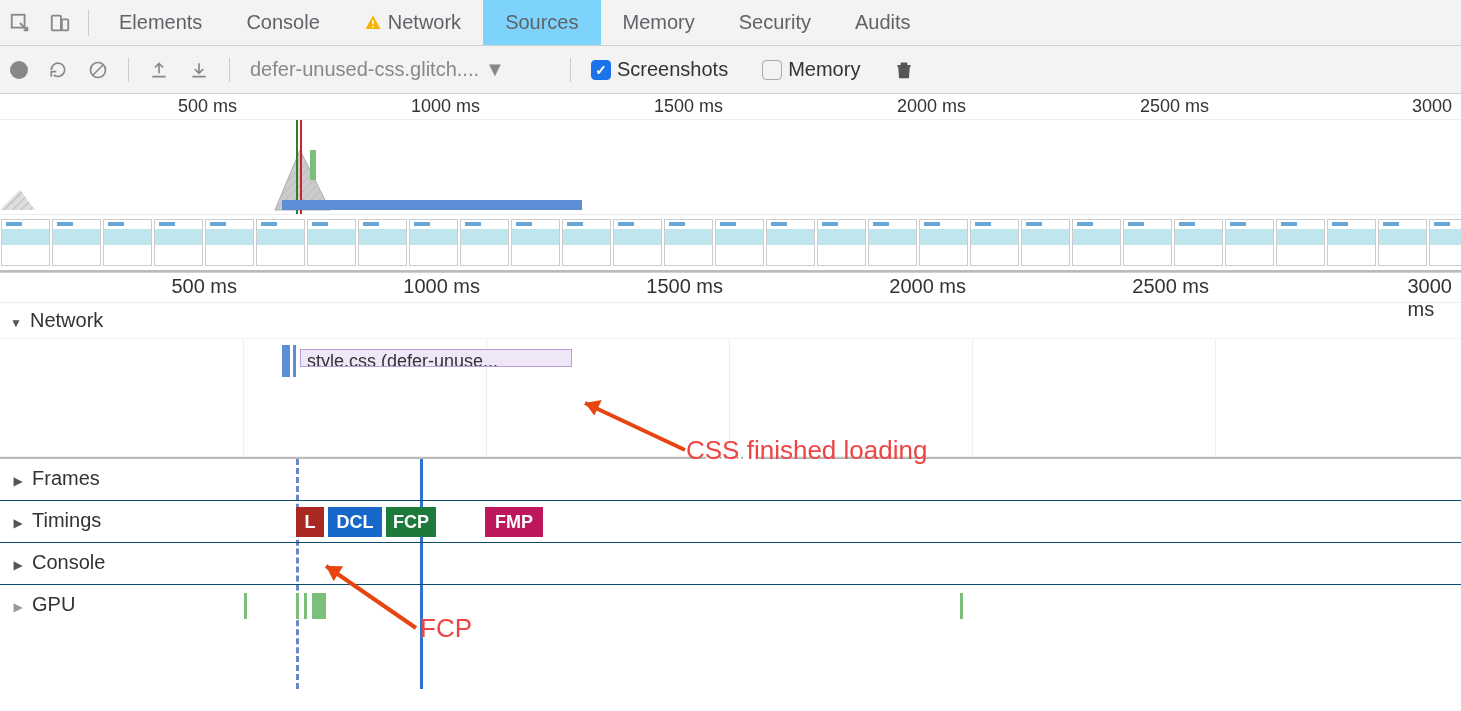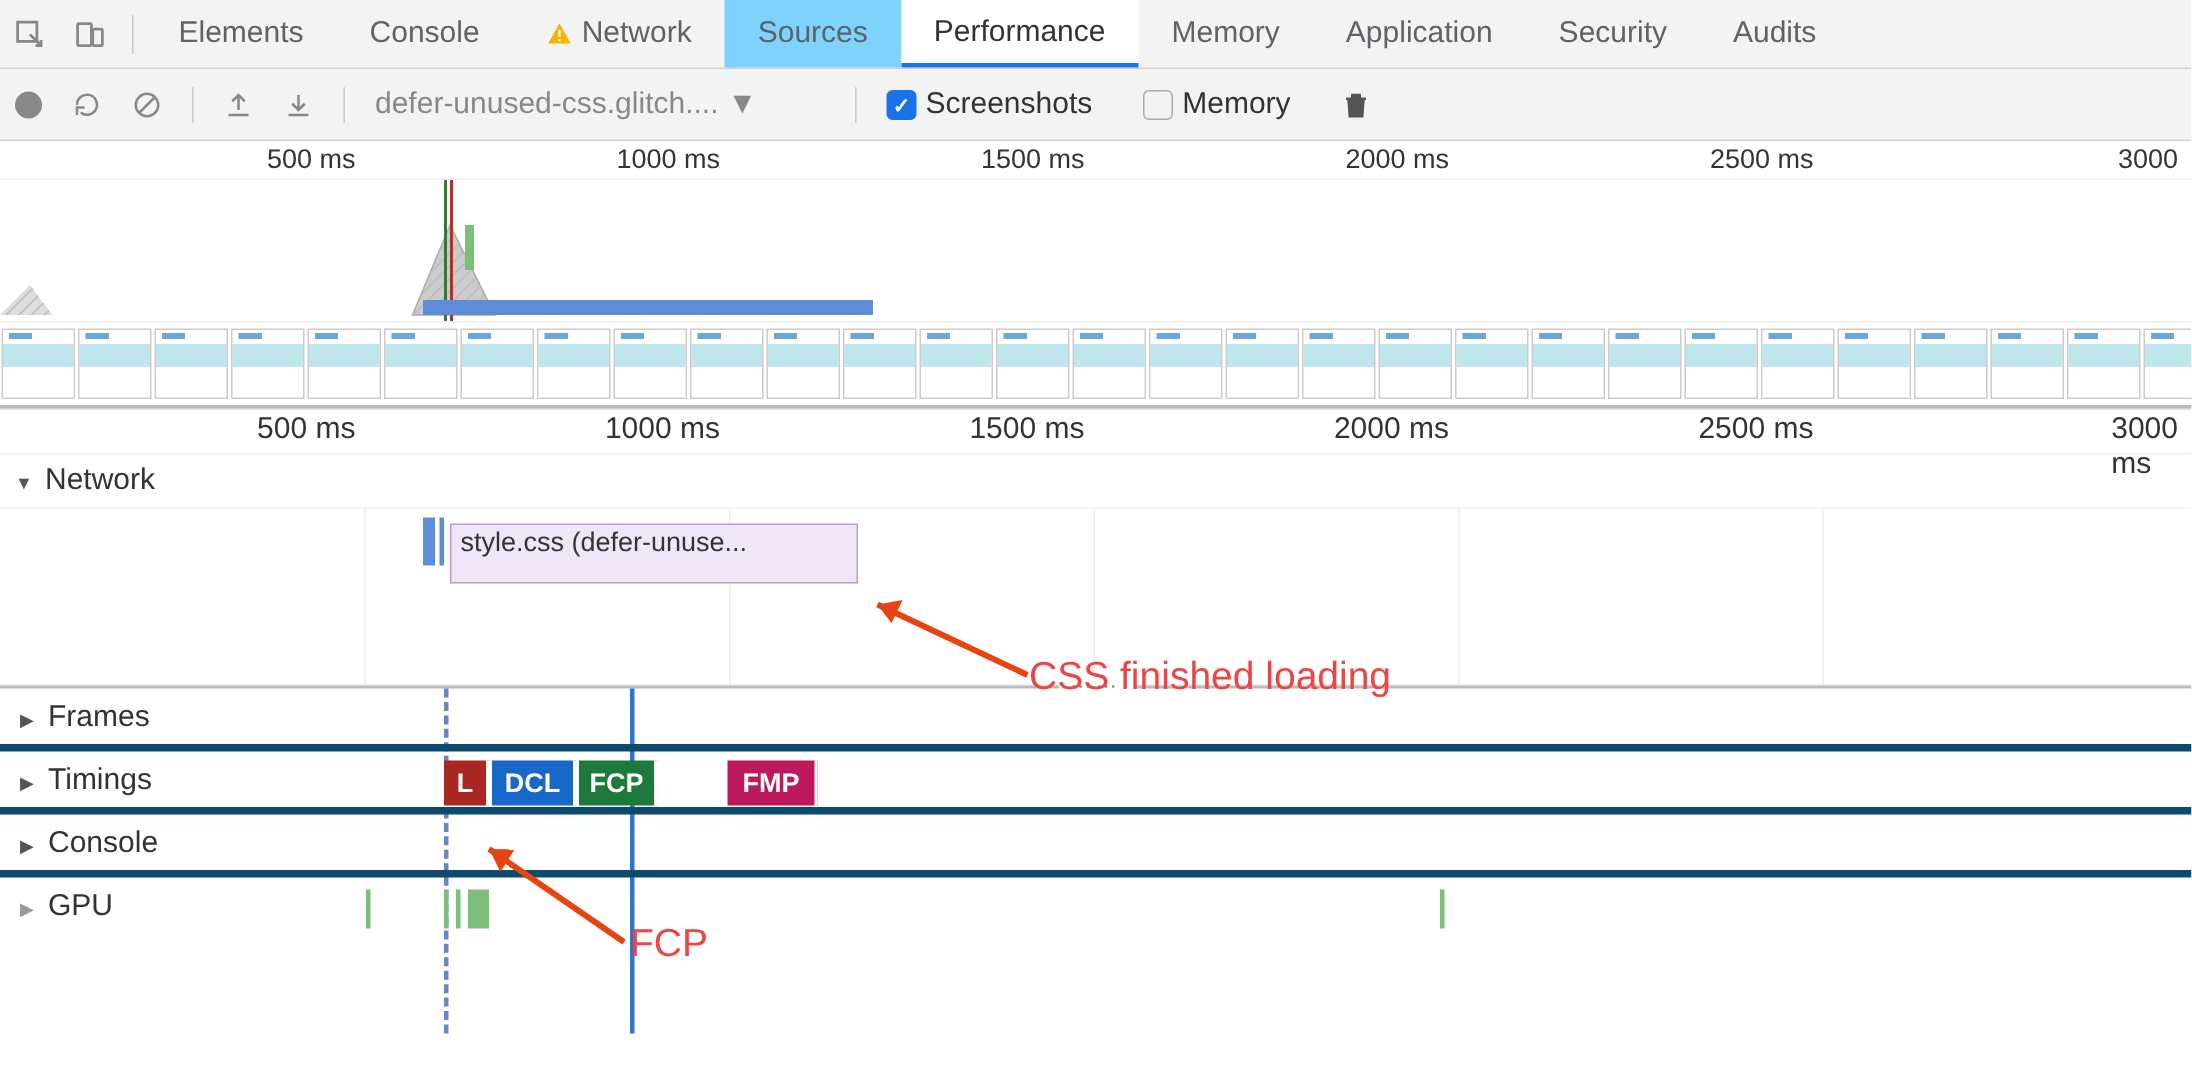--- a/index.html
+++ b/index.html
@@ -158,21 +158,21 @@
   .tri.box::before { content:"▶"; font-size:12px; }
 
   .network-body {
     position: relative;
     height: 118px;
     border-top: 1px solid #f2f2f2;
   }
   .net-bar {
     position:absolute;
     top: 10px;
-    height: 40px;
+    height: 18px;
     background: #efe7f7;
     border: 1px solid #b79ed6;
     font-size: 18px;
     padding: 1px 6px;
     white-space: nowrap;
     overflow: hidden;
   }
   .net-tick {
     position:absolute; top:6px; height:32px; width:8px;
     background: #5c8dd6;
@@ -187,21 +187,21 @@
   .grip {
     position:absolute;
     top:-10px; left:50%; transform:translateX(-50%);
     font-size:14px; color:#888; letter-spacing:3px;
     background:#fff;
     padding:0 8px;
   }
   .row {
     position: relative;
     height: 42px;
-    border-bottom: 5px solid #0c4a6e;
+    border-bottom: 1px solid #0c4a6e;
   }
   .row .label {
     position:absolute; left:10px; top:8px;
     font-size:20px; display:flex; align-items:center;
   }
   .timing-badge {
     position:absolute; top:6px;
     height:30px;
     color:#fff;
     font-size:18px;
@@ -272,23 +272,21 @@
   <div class="tab">Console</div>
   <div class="tab">
     <svg class="warn-icon" viewBox="0 0 24 24">
         <path d="M12 2 L22 20 L2 20 Z" fill="#f4b400"></path>
         <rect x="11" y="8" width="2" height="6" fill="#fff"></rect>
         <rect x="11" y="16" width="2" height="2" fill="#fff"></rect>
       </svg>
     <span>Network</span>
   </div>
   <div class="tab" style="background:#7dd3fc">Sources</div>
-  <div class="tab active">Performance</div>
   <div class="tab">Memory</div>
-  <div class="tab">Application</div>
   <div class="tab">Security</div>
   <div class="tab">Audits</div>
 </div>
 
 <div class="toolbar">
   <div class="circle-filled"></div>
   <svg width="20" height="20" viewBox="0 0 24 24">
       <path d="M4 12 a8 8 0 1 1 3 6" fill="none" stroke="#888" stroke-width="2"></path>
       <path d="M4 20 L4 14 L10 14" fill="none" stroke="#888" stroke-width="2"></path>
     </svg>

